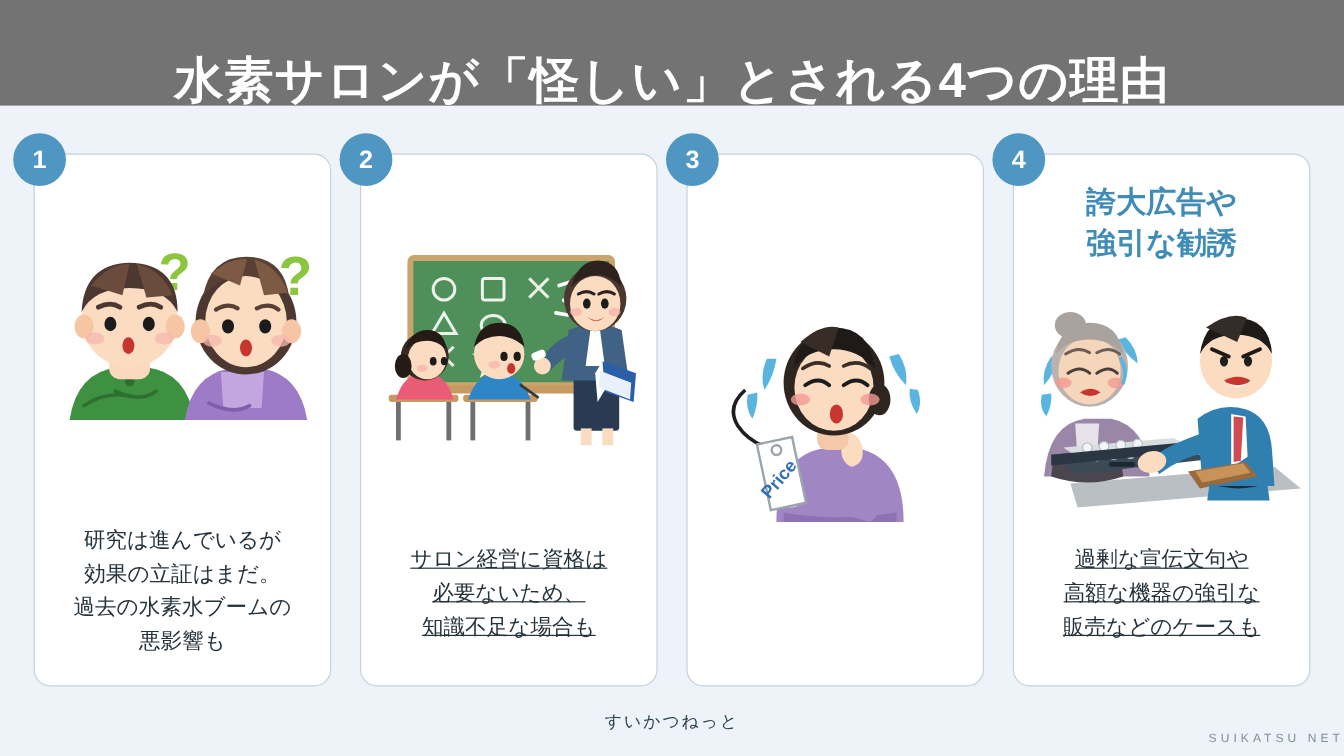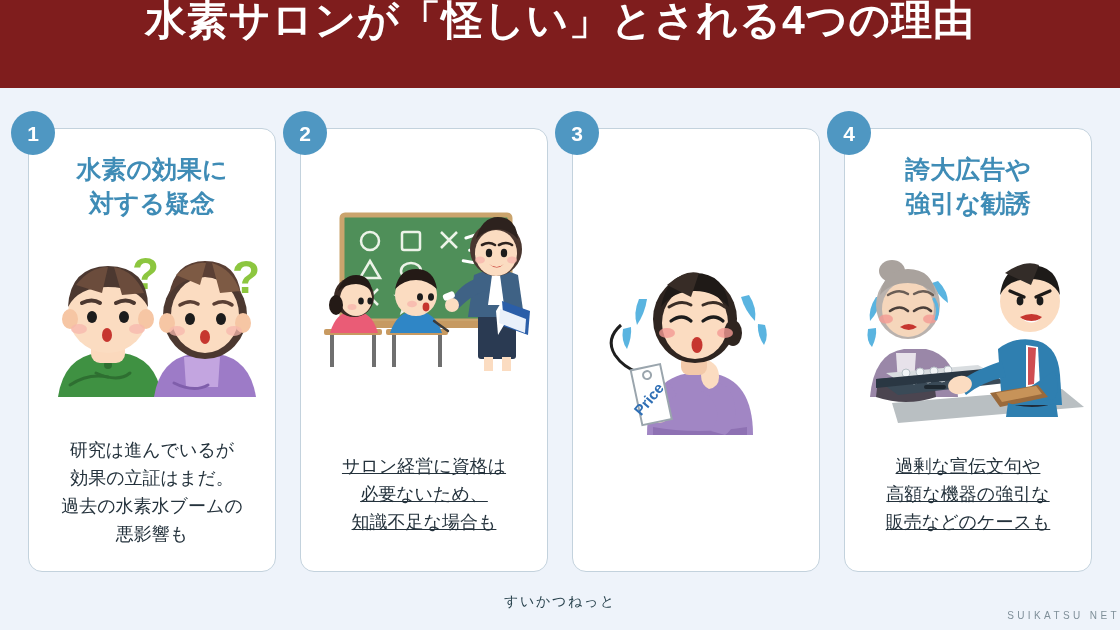--- a/index.html
+++ b/index.html
@@ -20,23 +20,23 @@
     height: 630px;
     background: #eef3fa;
   }
 
   
   .header-band {
     position: absolute;
     left: 0; top: 0;
     width: 1120px;
     height: 88px;
-    background: #7f1d1d;
-    display: flex;
-    align-items: flex-start;
+    background: #737373;
+    display: flex;
+    align-items: flex-end;
     justify-content: center;
   }
   .header-title {
     color: #ffffff;
     font-size: 41px;
     font-weight: bold;
     letter-spacing: 0.02em;
     line-height: 1;
     white-space: nowrap;
     text-shadow: 0 1px 0 rgba(0,0,0,0.06);
@@ -148,22 +148,20 @@
 <div class="poster">
 
   <div class="header-band">
     <div class="header-title">水素サロンが「怪しい」とされる4つの理由</div>
   </div>
 
   <div class="cards">
 
     <div class="card">
       <div class="badge">1</div>
-      <div class="card-title">水素の効果に
-対する疑念</div>
       <div class="illus-wrap">
         <svg width="232" height="172" viewBox="0 0 232 172" aria-hidden="true">
 
           <g fill="#8cc63f">
             <text x="96" y="44" font-size="44" font-weight="bold" font-family="Liberation Sans, sans-serif">?</text>
             <text x="196" y="48" font-size="46" font-weight="bold" font-family="Liberation Sans, sans-serif">?</text>
           </g>
 
           <g>
             <path d="M22 152 q6-40 40-44 l24 0 q34 4 40 44 z" fill="#3f9142"></path>

